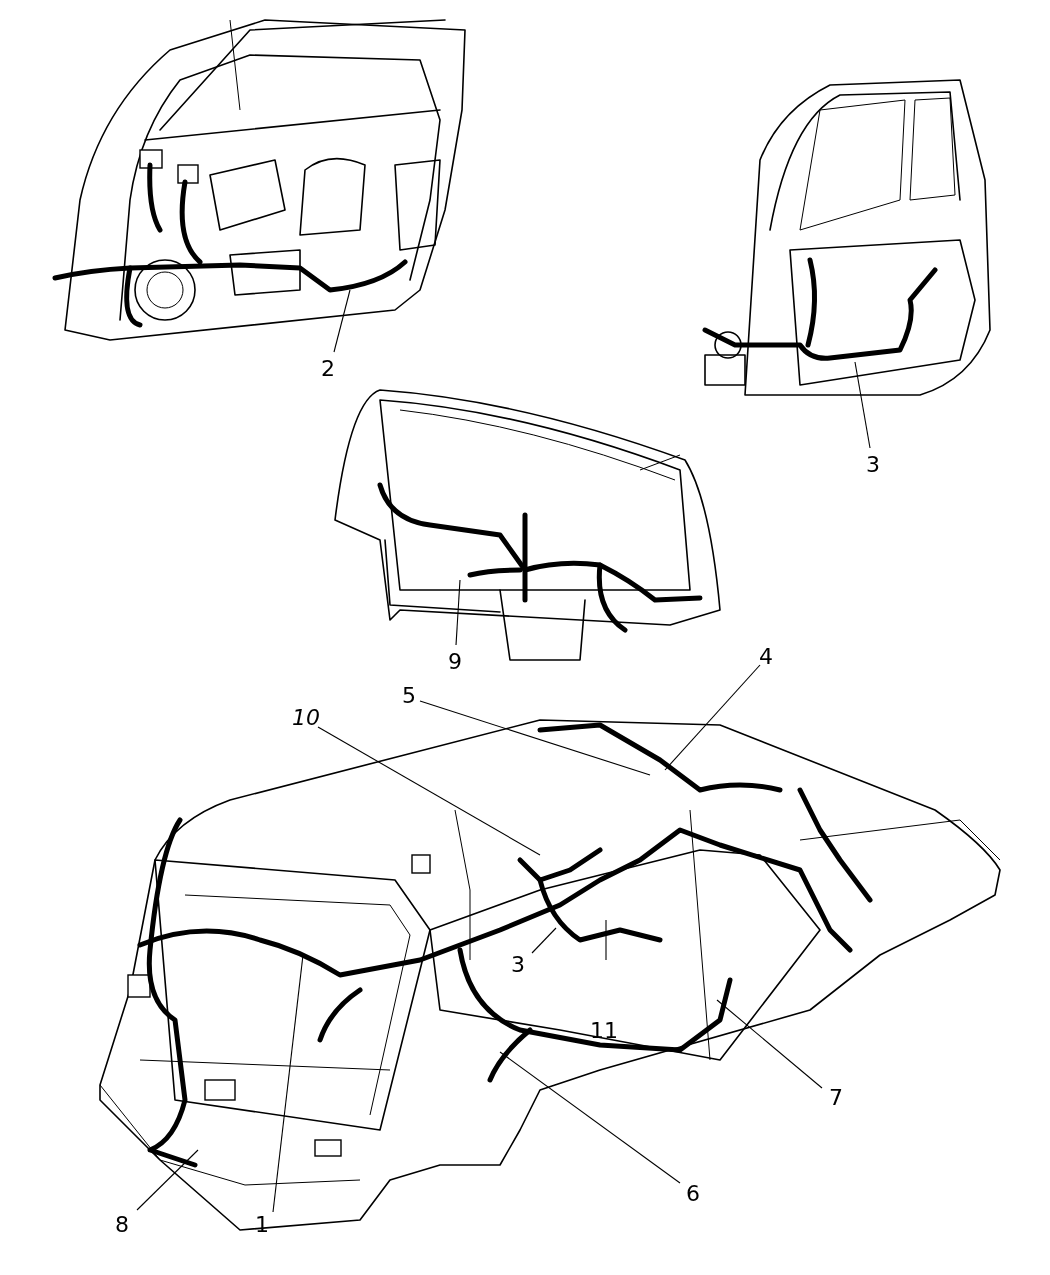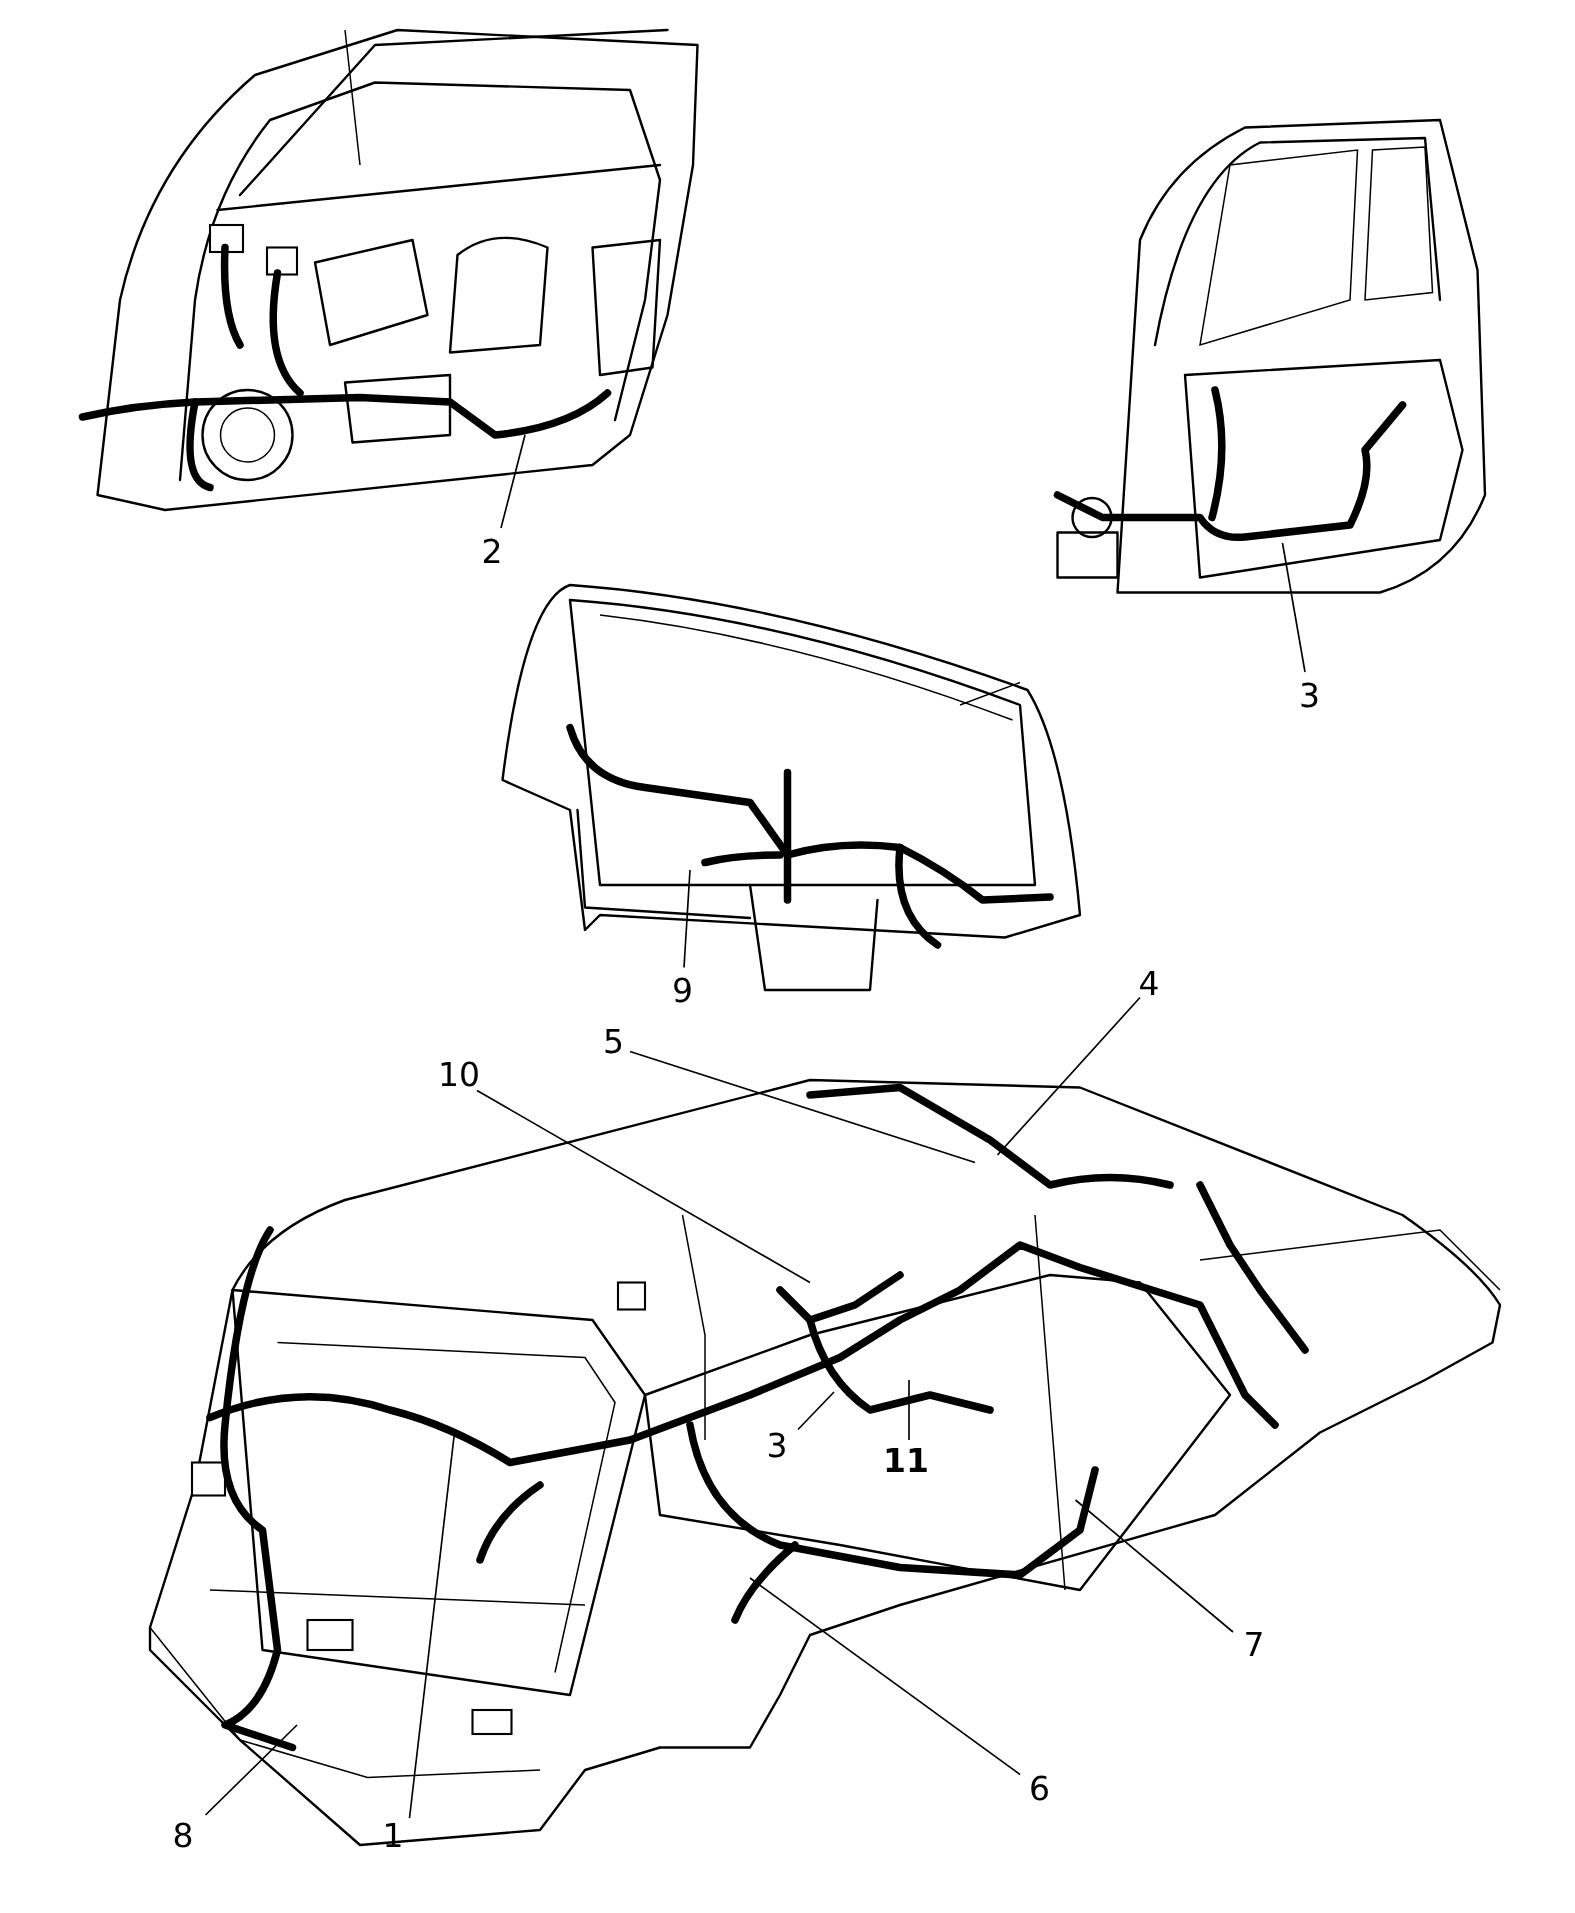--- a/index.html
+++ b/index.html
@@ -104,16 +104,16 @@
 
   <span class="callout" style="left:262px;top:1225px;">1</span>
   <span class="callout" style="left:328px;top:369px;">2</span>
   <span class="callout" style="left:873px;top:465px;">3</span>
   <span class="callout" style="left:766px;top:657px;">4</span>
   <span class="callout" style="left:409px;top:696px;">5</span>
   <span class="callout" style="left:693px;top:1194px;">6</span>
   <span class="callout" style="left:836px;top:1098px;">7</span>
   <span class="callout" style="left:122px;top:1225px;">8</span>
   <span class="callout" style="left:455px;top:662px;">9</span>
-  <span class="callout" style="left:306px;top:718px;">10</span>
-  <span class="callout" style="left:604px;top:975px;font-weight:bold;">11</span>
+  <span class="callout" style="left:306px;top:718px;font-style:italic;">10</span>
+  <span class="callout" style="left:604px;top:1031px;">11</span>
   <span class="callout" style="left:518px;top:965px;">3</span>
 </div>
 
 </body></html>

